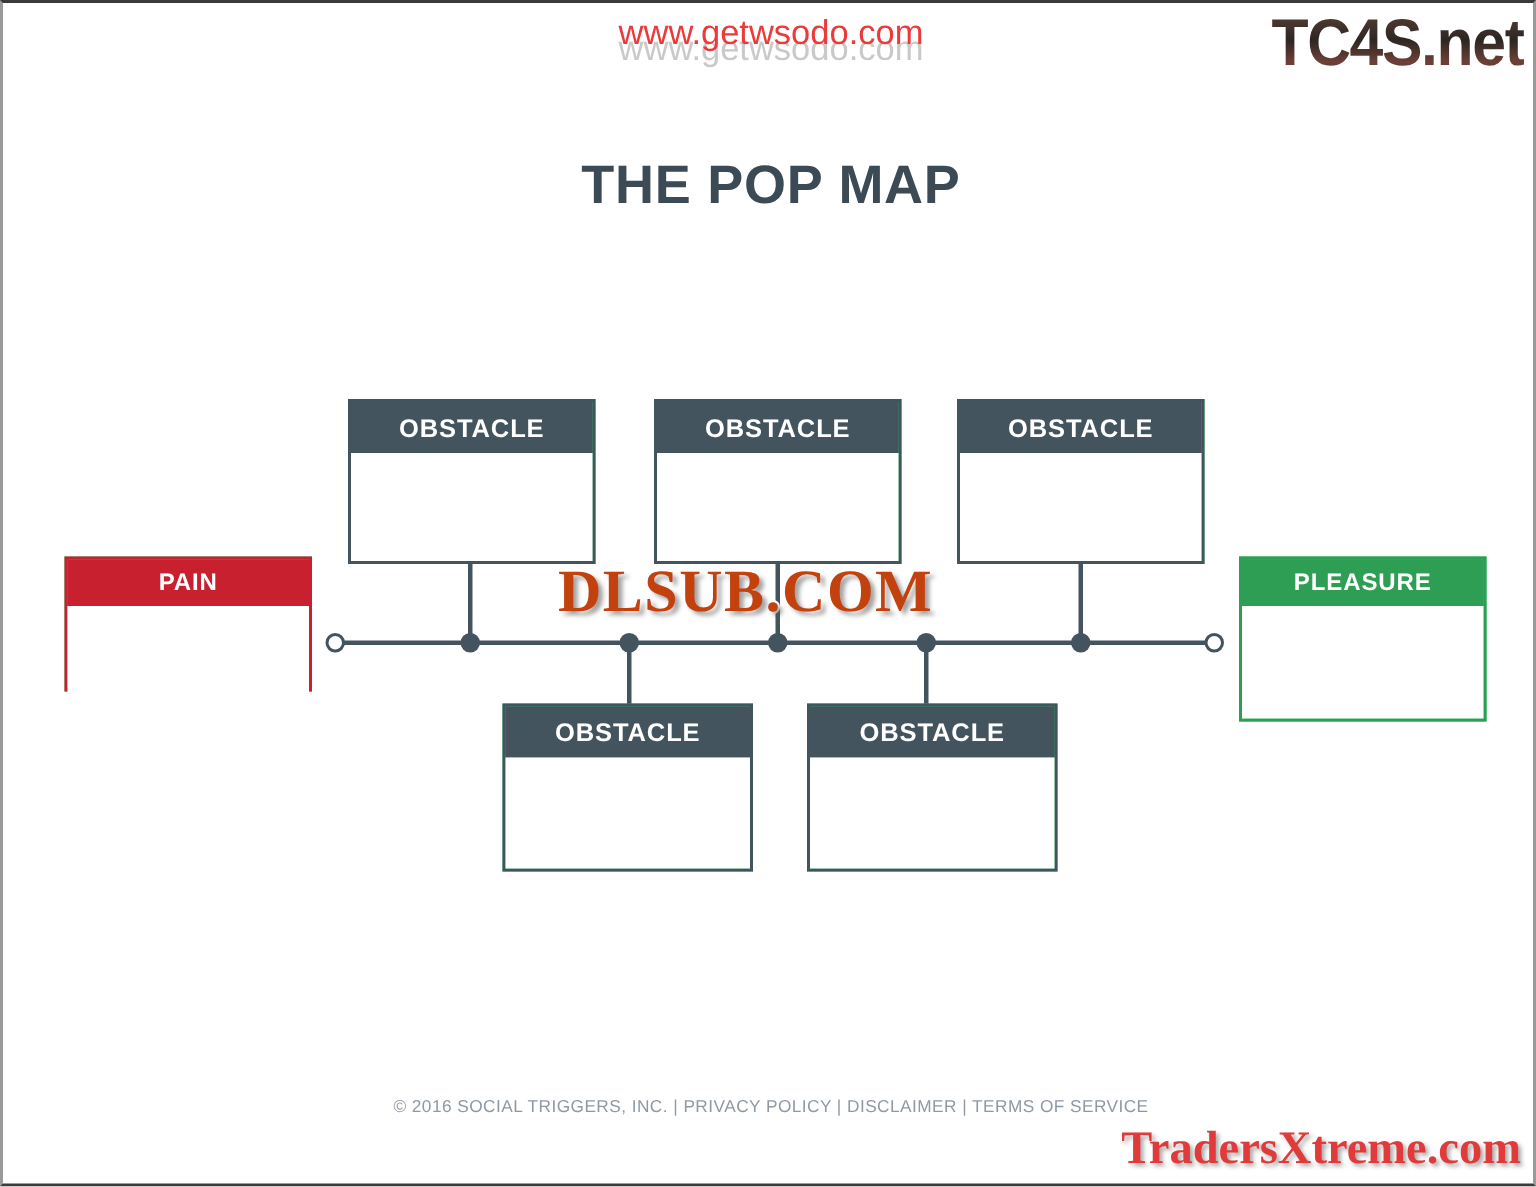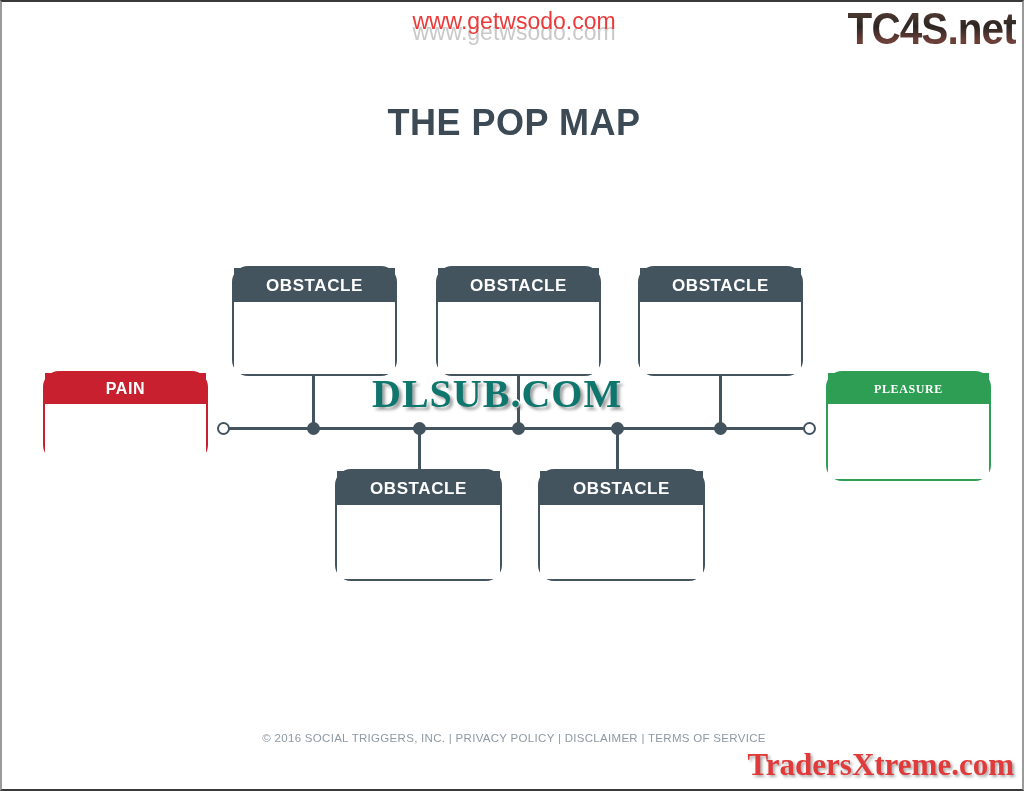--- a/index.html
+++ b/index.html
@@ -35,21 +35,20 @@
     letter-spacing: 0.5px;
     color: #3b4a55;
   }
 
   
   .node {
     position: absolute;
     box-sizing: border-box;
     background: #22c55e;
     z-index: 5;
-    border-radius: 16px;
   }
   .node .node-header {
     box-sizing: border-box;
     width: 100%;
     text-align: center;
     font-weight: bold;
     color: #ffffff;
     letter-spacing: 0.6px;
     line-height: 1;
     display: flex;
@@ -61,21 +60,21 @@
     width: 100%;
   }
 
   .node.obstacle { border: 2px solid #44545f; }
   .node.obstacle .node-header { background: #44545f; font-size: 17px; }
 
   .node.pain { border: 2px solid #c8202f; }
   .node.pain .node-header { background: #c8202f; font-size: 16px; }
 
   .node.pleasure { border: 2px solid #2e9e54; }
-  .node.pleasure .node-header { background: #2e9e54; font-size: 12px; font-family: Liberation Serif, serif; }
+  .node.pleasure .node-header { background: #2e9e54; font-size: 16px; }
 
   
   .axis {
     position: absolute;
     background: #44545f;
     height: 3px;
     z-index: 2;
   }
   .vline {
     position: absolute;
@@ -150,21 +149,21 @@
     color: transparent;
     text-shadow: 0 0 0 rgba(0,0,0,0);
   }
 
   #wm-dlsub {
     left: 370px; top: 368px;
     font-family: "Liberation Serif", serif;
     font-weight: bold;
     font-size: 40px;
     letter-spacing: 1px;
-    color: #0f766e;
+    color: #c2410c;
     -webkit-text-stroke: 3px #ffffff;
     paint-order: stroke fill;
     text-shadow: 3px 3px 3px rgba(90,90,90,0.55);
     z-index: 21;
   }
 
   #wm-traders {
     right: 8px; bottom: 6px;
     font-family: "Liberation Serif", serif;
     font-weight: bold;

